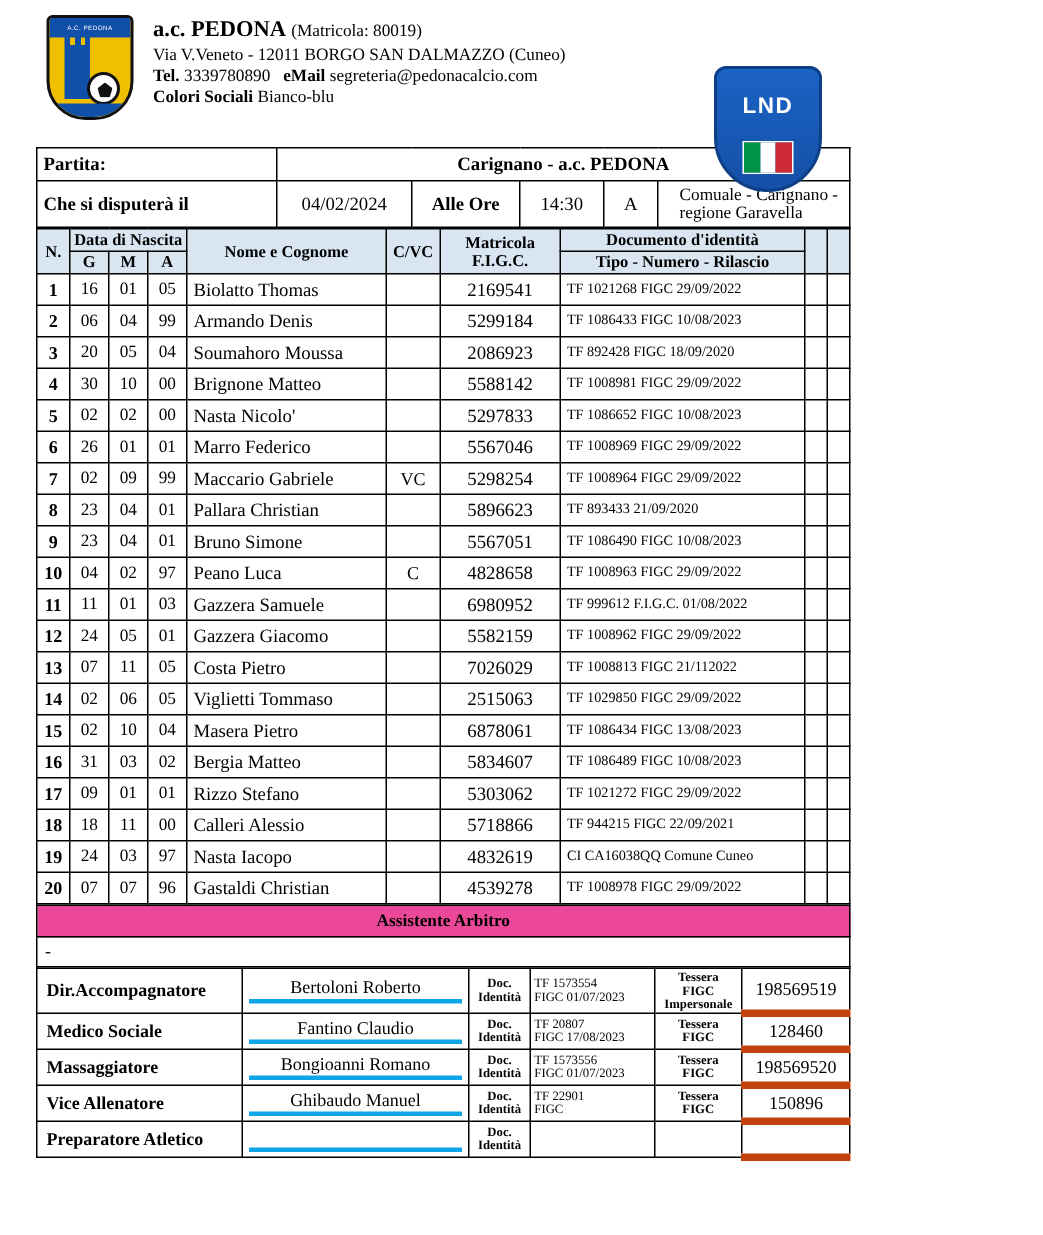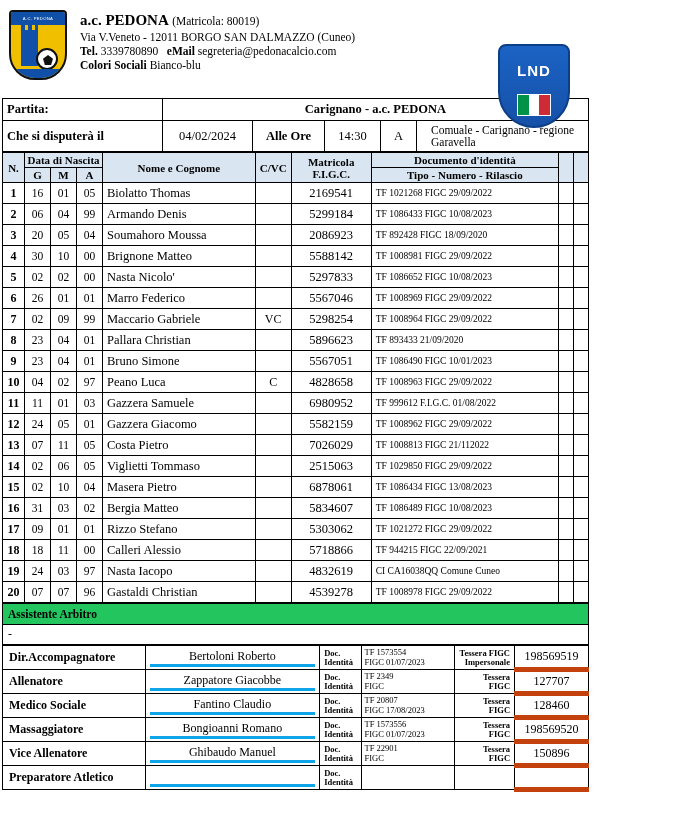--- a/index.html
+++ b/index.html
@@ -4,21 +4,21 @@
 <style>
   * { box-sizing: border-box; }
   body {
     margin: 0;
     width: 695px;
     height: 823px;
     background: #ffffff;
     font-family: "Liberation Serif", serif;
     color: #000;
   }
-  .page { position: relative; width: 591px; height: 823px; padding: 6px 2px; }
+  .page { position: relative; width: 591px; height: 823px; padding: 6px 24px; }
 
   
   .header { display: flex; align-items: flex-start; height: 92px; }
   .logo-left { width: 72px; display: flex; justify-content: center; align-items: flex-start; padding-top: 4px; }
   .crest {
     width: 58px; height: 70px;
     background: #f0c000;
     border: 2px solid #111;
     border-radius: 4px 4px 26px 26px;
     position: relative;
@@ -102,32 +102,32 @@
   .num { font-weight: bold; text-align: center; width: 22px; }
   .dob { text-align: center; width: 26px; font-size: 11.5px; }
   .name { padding-left: 8px; font-size: 12.5px; }
   .cvc { text-align: center; width: 36px; font-size: 12px; }
   .mat { text-align: center; width: 80px; font-size: 12.5px; }
   .doc { font-size: 9.5px; padding-left: 6px; }
   .card-col { width: 15px; }
   .card-y { background: #f2d024; }
   .card-r { background: #e02020; }
 
-  .assist-row td { background: #22c55e; font-weight: bold; font-size: 11.5px; padding: 2px 5px; }
+  .assist-row td { background: #ec4899; font-weight: bold; font-size: 11.5px; padding: 2px 5px; text-align: center; }
   .dash-row td { height: 20px; padding-left: 5px; font-size: 12px; }
 
   
   .staff { font-size: 11.5px; }
   .staff td { height: 24px; padding: 1px 4px; vertical-align: middle; }
   .staff .role { font-weight: bold; font-size: 12px; width: 152px; padding-left: 6px; }
   .staff .pname { text-align: center; font-size: 12px; border-bottom: 3px solid #0ea5e9; }
   .staff .pname-wrap { width: 215px; padding: 0 4px; }
-  .staff .docid { font-weight: bold; font-size: 8.5px; width: 44px; line-height: 1.05; }
+  .staff .docid { font-weight: bold; font-size: 8.5px; width: 44px; text-align: center; line-height: 1.05; }
   .staff .docval { font-size: 8.5px; width: 110px; line-height: 1.15; border-bottom: 1px solid #000; padding-left: 2px;}
-  .staff .tess { font-weight: bold; font-size: 8.5px; width: 62px; text-align: right; line-height: 1.05; }
+  .staff .tess { font-weight: bold; font-size: 8.5px; width: 62px; text-align: center; line-height: 1.05; }
   .staff .tessval { font-size: 12px; width: 78px; text-align: center; border-bottom: 5px solid #c2410c; }
 </style>
 </head>
 <body>
 
 <div class="page">
 
   <div class="header">
     <div class="logo-left">
       <div class="crest">
@@ -305,21 +305,21 @@
           <td class="card-col"></td>
         </tr>
         <tr>
           <td class="num">9</td>
           <td class="dob">23</td>
           <td class="dob">04</td>
           <td class="dob">01</td>
           <td class="name">Bruno Simone</td>
           <td class="cvc"></td>
           <td class="mat">5567051</td>
-          <td class="doc">TF   1086490   FIGC 10/01/2023</td>
+          <td class="doc">TF   1086490   FIGC 10/08/2023</td>
           <td class="card-col"></td>
           <td class="card-col"></td>
         </tr>
         <tr>
           <td class="num">10</td>
           <td class="dob">04</td>
           <td class="dob">02</td>
           <td class="dob">97</td>
           <td class="name">Peano Luca</td>
           <td class="cvc">C</td>
@@ -468,30 +468,20 @@
           <td class="role">Dir.Accompagnatore</td>
           <td class="pname-wrap">
             <div class="pname">Bertoloni Roberto</div>
           </td>
           <td class="docid">Doc.<br>Identità</td>
           <td class="docval">TF   1573554<br>FIGC 01/07/2023</td>
           <td class="tess">Tessera FIGC<br>Impersonale</td>
           <td class="tessval">198569519</td>
         </tr>
         <tr>
-          <td class="role">Allenatore</td>
-          <td class="pname-wrap">
-            <div class="pname">Zappatore Giacobbe</div>
-          </td>
-          <td class="docid">Doc.<br>Identità</td>
-          <td class="docval">TF   2349<br>FIGC</td>
-          <td class="tess">Tessera<br>FIGC</td>
-          <td class="tessval">127707</td>
-        </tr>
-        <tr>
           <td class="role">Medico Sociale</td>
           <td class="pname-wrap">
             <div class="pname">Fantino Claudio</div>
           </td>
           <td class="docid">Doc.<br>Identità</td>
           <td class="docval">TF   20807<br>FIGC 17/08/2023</td>
           <td class="tess">Tessera<br>FIGC</td>
           <td class="tessval">128460</td>
         </tr>
         <tr>

